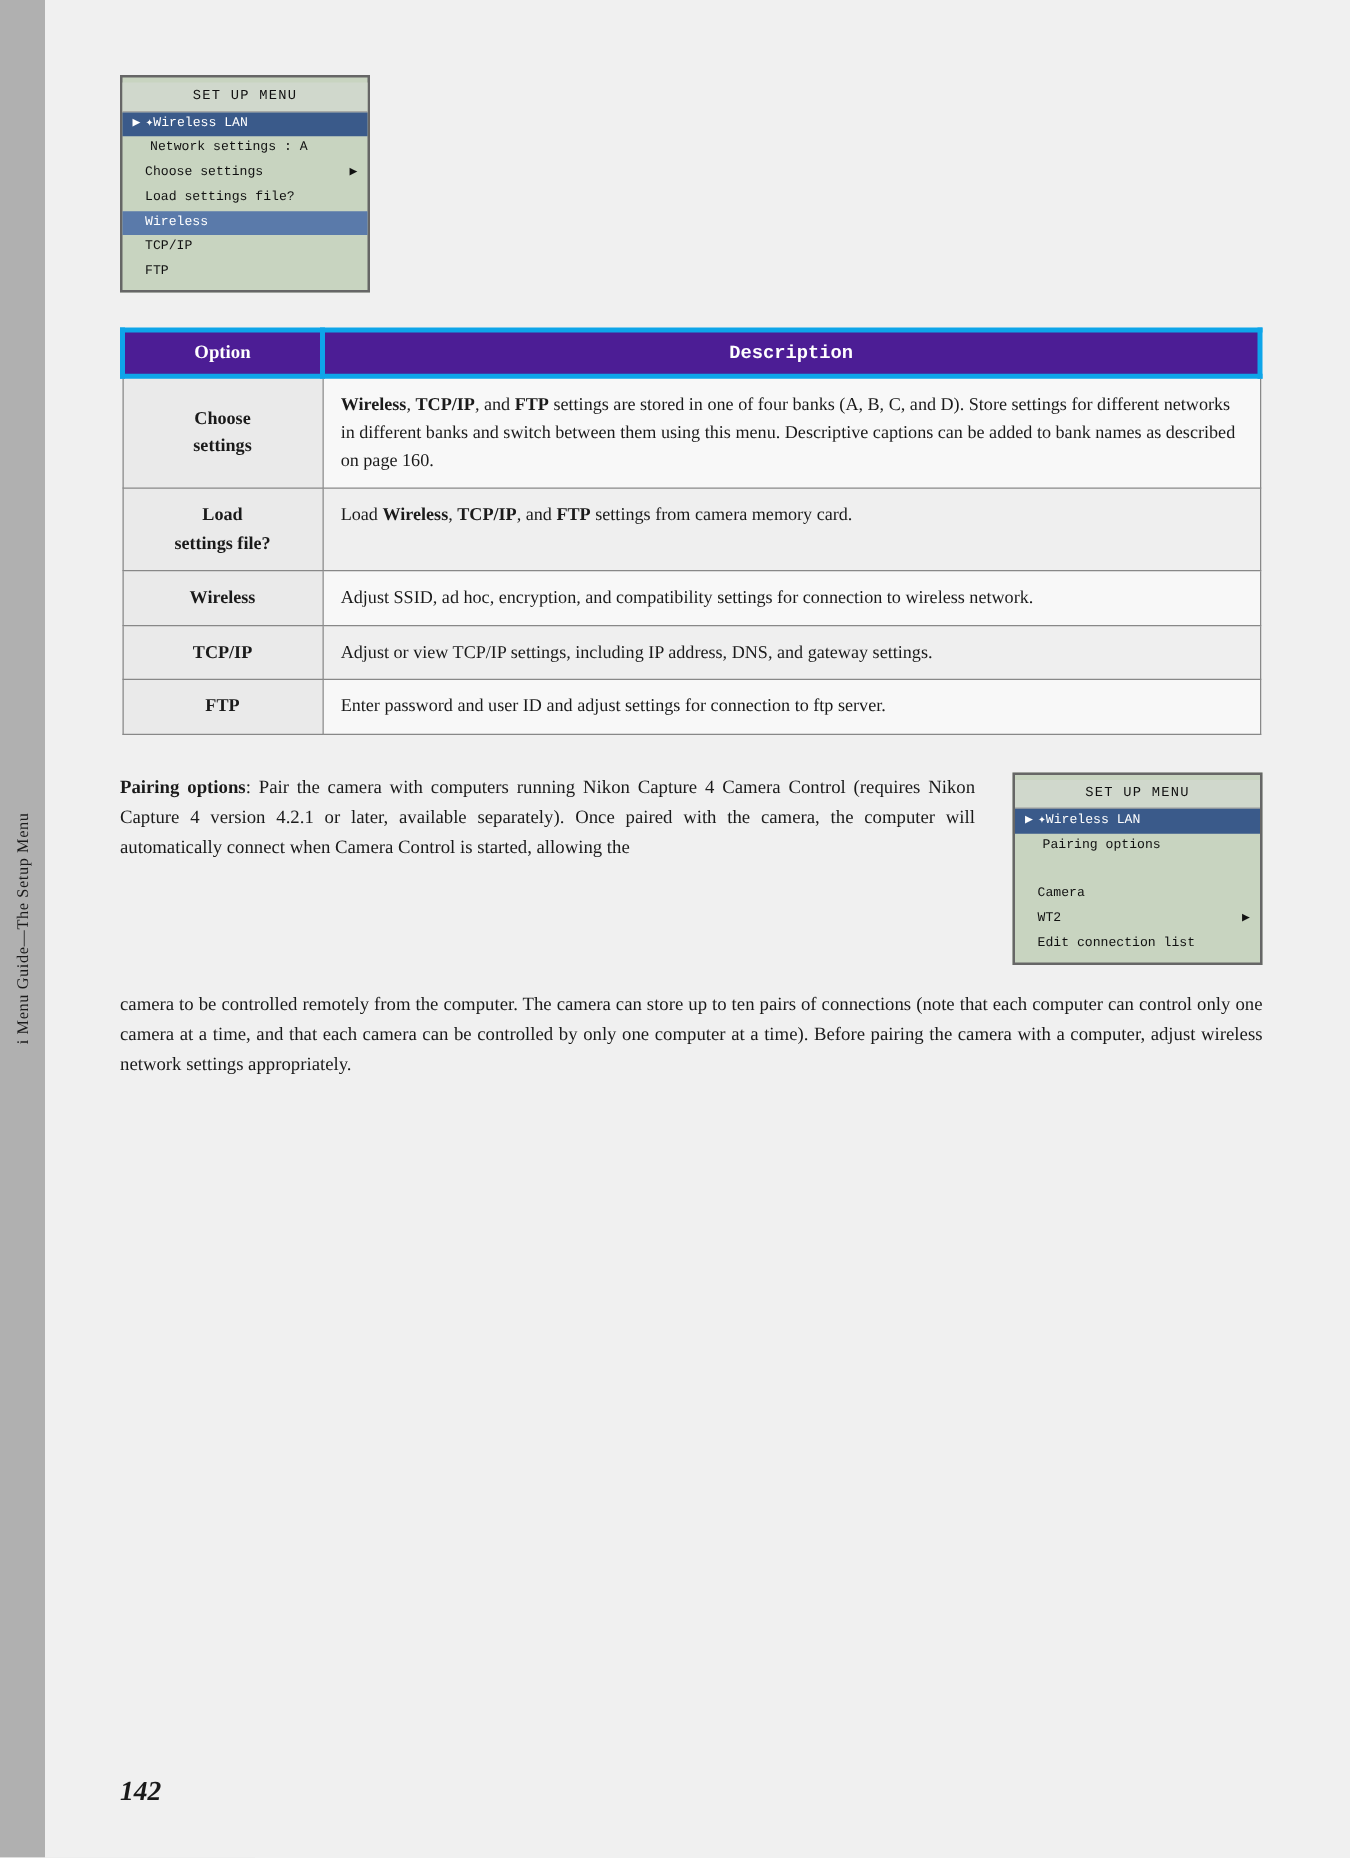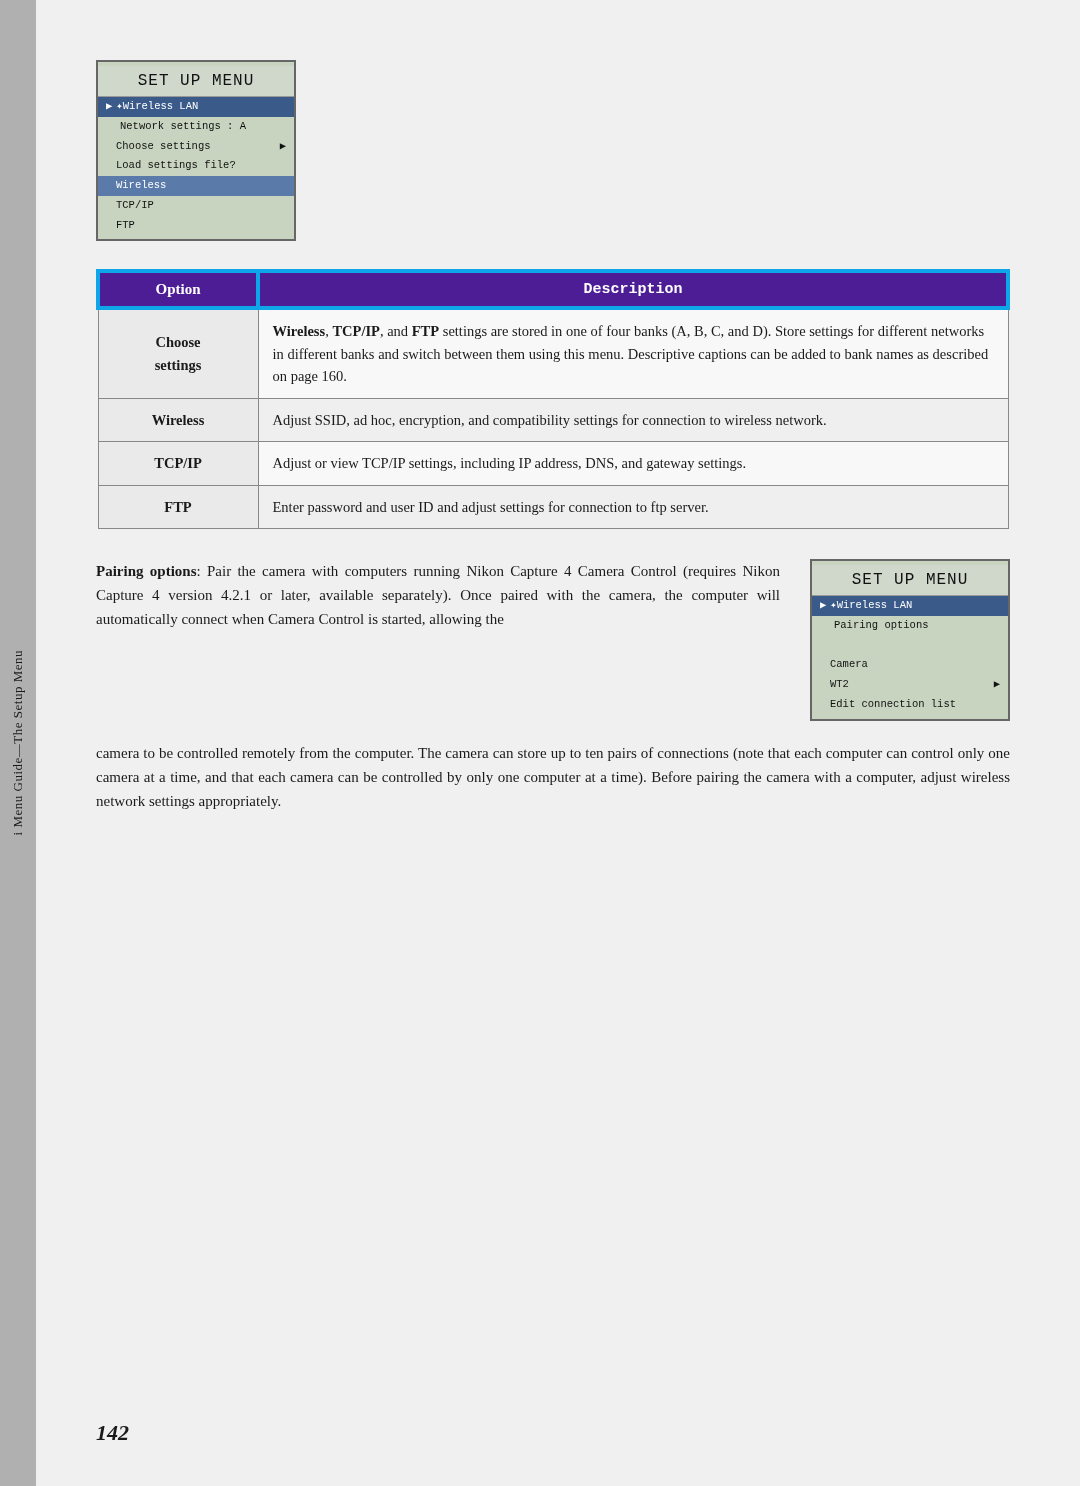--- a/index.html
+++ b/index.html
@@ -95,21 +95,21 @@
 
     .lcd-row.selected {
       background: #5a7aaa;
       color: #fff;
     }
 
     .lcd-title-row {
       background: #d0d8cc;
       text-align: center;
       justify-content: center;
-      font-size: 16px;
+      font-size: 11px;
       letter-spacing: 1px;
       border-bottom: 1px solid #999;
       padding: 3px 8px;
     }
 
     .lcd-indent {
       padding-left: 18px;
       text-align: right;
     }
 
@@ -263,20 +263,26 @@
     </thead>
     <tbody>
 
       <tr>
         <td class="option-cell">Choose<br>settings</td>
         <td class="desc-cell">
           <span class="bold">Wireless</span>, <span class="bold">TCP/IP</span>, and <span class="bold">FTP</span> settings are stored in one of four banks (A, B, C, and D).  Store settings for different networks in different banks and switch between them using this menu.  Descriptive captions can be added to bank names as described on page 160.
         </td>
       </tr>
 
+      <tr>
+        <td class="option-cell">Load<br>settings file?</td>
+        <td class="desc-cell">
+          Load <span class="bold">Wireless</span>, <span class="bold">TCP/IP</span>, and <span class="bold">FTP</span> settings from camera memory card.
+        </td>
+      </tr>
 
       <tr>
         <td class="option-cell">Wireless</td>
         <td class="desc-cell">
           Adjust SSID, ad hoc, encryption, and compatibility settings for connection to wireless network.
         </td>
       </tr>
 
       <tr>
         <td class="option-cell">TCP/IP</td>

